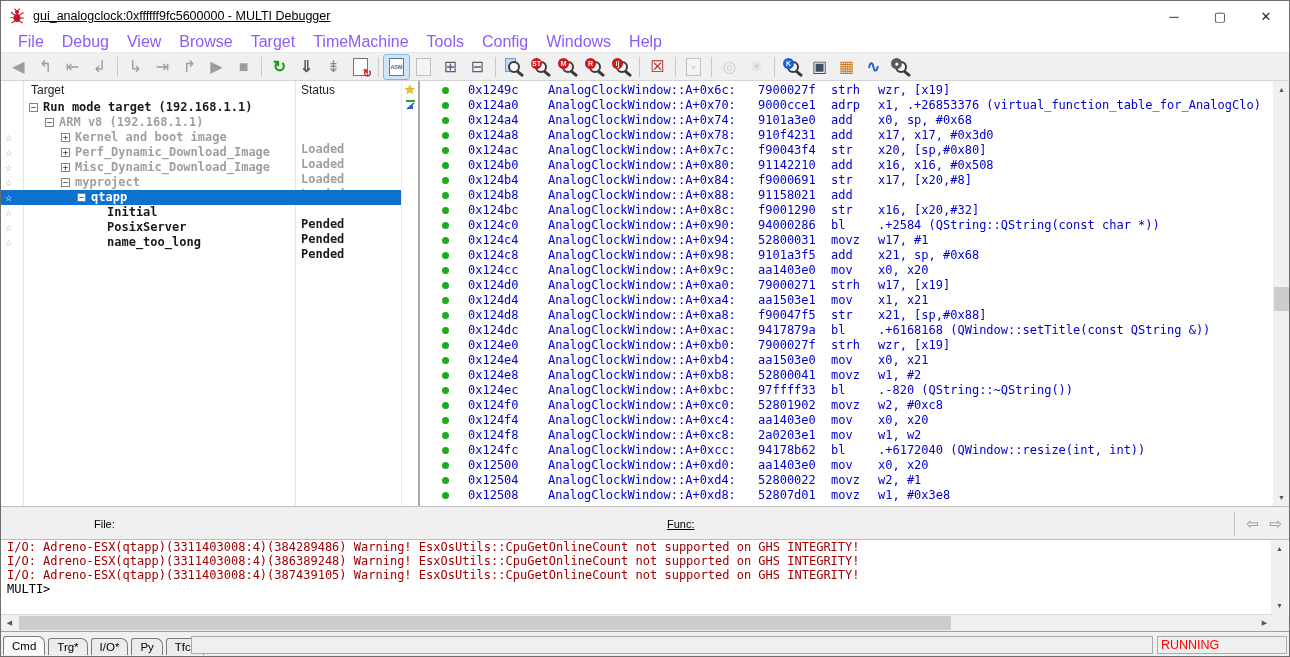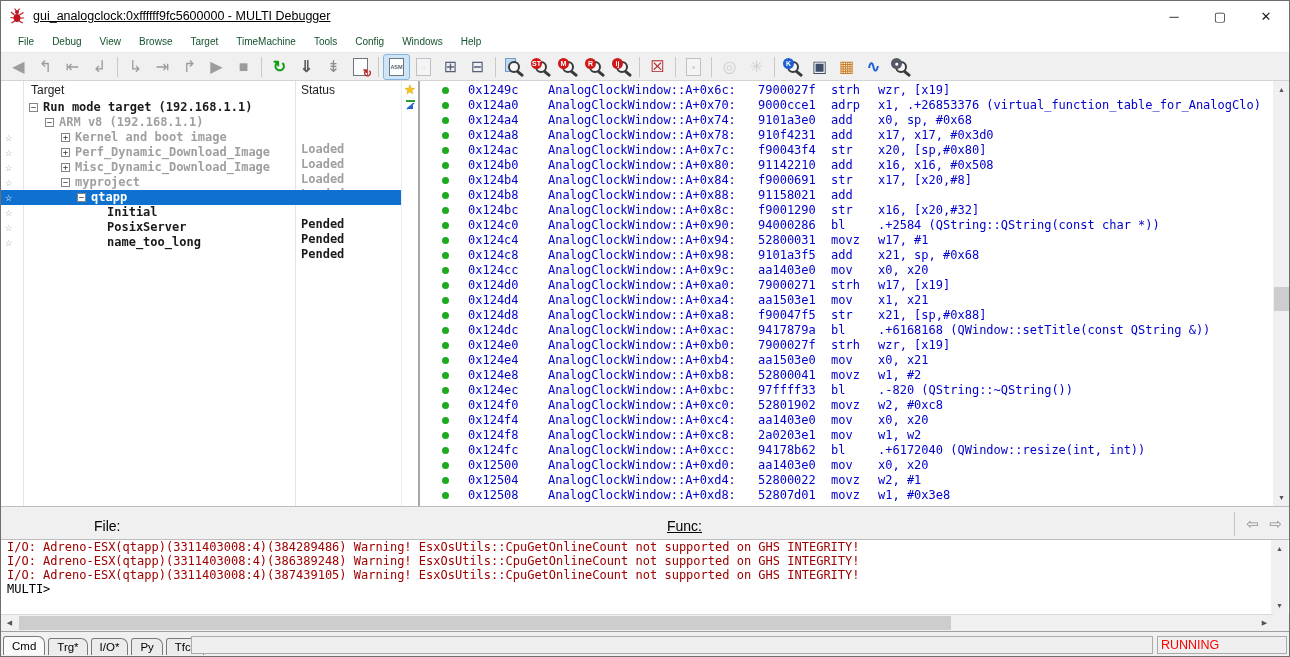--- a/index.html
+++ b/index.html
@@ -10,21 +10,21 @@
     font-family:"Liberation Sans", sans-serif; font-size:12px; color:#111;
   }
   
   .titlebar { position:absolute; left:0; top:0; width:100%; height:30px; background:#fff; display:flex; align-items:center; }
   .app-icon { width:16px; height:16px; margin:0 7px 0 9px; flex:0 0 auto; }
   .title-text { font-size:12.5px; color:#000;text-decoration:underline; }
   .win-controls { position:absolute; right:0; top:0; height:30px; display:flex; }
   .win-btn { width:46px; height:30px; display:flex; align-items:center; justify-content:center; font-size:13px; color:#222; }
   
   .menubar { position:absolute; left:0; top:30px; width:100%; height:22px; background:#fff; display:flex; align-items:center; padding-left:8px; border-bottom:1px solid #e9e9e9; }
-  .menu-item { padding:3px 9px; font-size:10px; color:#14532d; }
+  .menu-item { padding:3px 9px; font-size:16px; color:#8b5cf6; }
   
   .toolbar { position:absolute; left:0; top:52px; width:100%; height:28px; background:#f0f0f0; border-bottom:1px solid #d4d4d4; display:flex; align-items:center; padding-left:4px; }
   .tb-btn { width:25px; height:24px; display:flex; align-items:center; justify-content:center; position:relative; margin:0 1px; border-radius:2px; }
   .tb-btn.sel { background:#cfe4f7; outline:1px solid #84b4e0; }
   .tb-btn.dis { opacity:.38; }
   .tb-glyph { font-size:16px; line-height:1; }
   .tb-glyph.bold { font-weight:bold; }
   .tb-sep { width:1px; height:20px; background:#c9c9c9; margin:0 4px; }
   .mag { width:12px; height:12px; border:2px solid #3a3a3a; border-radius:50%; position:relative; background:#f7f7f7; }
   .mag::after { content:""; position:absolute; width:8px; height:3px; background:#3a3a3a; right:-6px; bottom:-4px; transform:rotate(40deg); border-radius:1px; }
@@ -71,21 +71,21 @@
   
   .vscroll { position:absolute; left:1272px; top:0; width:17px; height:100%; background:#f0f0f0; }
   .sb-arrow { position:absolute; left:0; width:17px; height:17px; display:flex; align-items:center; justify-content:center; font-size:7px; color:#555; background:#f0f0f0; }
   .vthumb { position:absolute; left:1px; width:15px; background:#cdcdcd; }
   .console-vscroll { position:absolute; right:1px; top:0; width:17px; height:100%; background:#f0f0f0; }
   
   .navbar { position:absolute; left:0; top:505px; width:100%; height:34px; background:#f0f0f0; border-top:1px solid #bdbdbd; border-bottom:1px solid #bdbdbd; }
   .combo { position:absolute; top:6px; height:22px; background:#fff; border:1px solid #8a8a8a; display:flex; align-items:center; padding:0 20px 0 8px; font-size:12px; color:#000;margin-top:40px; }
   .combo .caret { position:absolute; right:6px; top:9px; width:0; height:0; border-left:4px solid transparent; border-right:4px solid transparent; border-top:4px solid #444; }
   .combo input { border:none; outline:none; width:100%; font-family:"Liberation Sans", sans-serif; font-size:12px; background:transparent; }
-  .nav-label { position:absolute; top:11px; font-size:14px; color:#000; }
+  .nav-label { position:absolute; top:11px; font-size:11px; color:#000; }
   .hist-btn { position:absolute; top:6px; width:23px; height:22px; display:flex; align-items:center; justify-content:center; font-size:15px; color:#8f8f8f; }
   .nav-sep { position:absolute; left:1233px; top:5px; width:1px; height:24px; background:#c4c4c4; }
   
   .console { position:absolute; left:0; top:539px; width:100%; height:74px; background:#fff; overflow:hidden; }
   .console-line { height:14px; line-height:14px; font-family:"DejaVu Sans Mono", monospace; font-size:12px; white-space:pre; padding-left:6px; color:#a00000; }
   .prompt-line { color:#000; }
   
   .hscroll { position:absolute; left:0; top:613px; width:1272px; height:17px; background:#f0f0f0; border-top:1px solid #d9d9d9; }
   .h-arrow { position:absolute; top:0; width:17px; height:16px; display:flex; align-items:center; justify-content:center; font-size:7px; color:#555; }
   .hthumb { position:absolute; left:18px; top:1px; width:932px; height:14px; background:#cdcdcd; }

